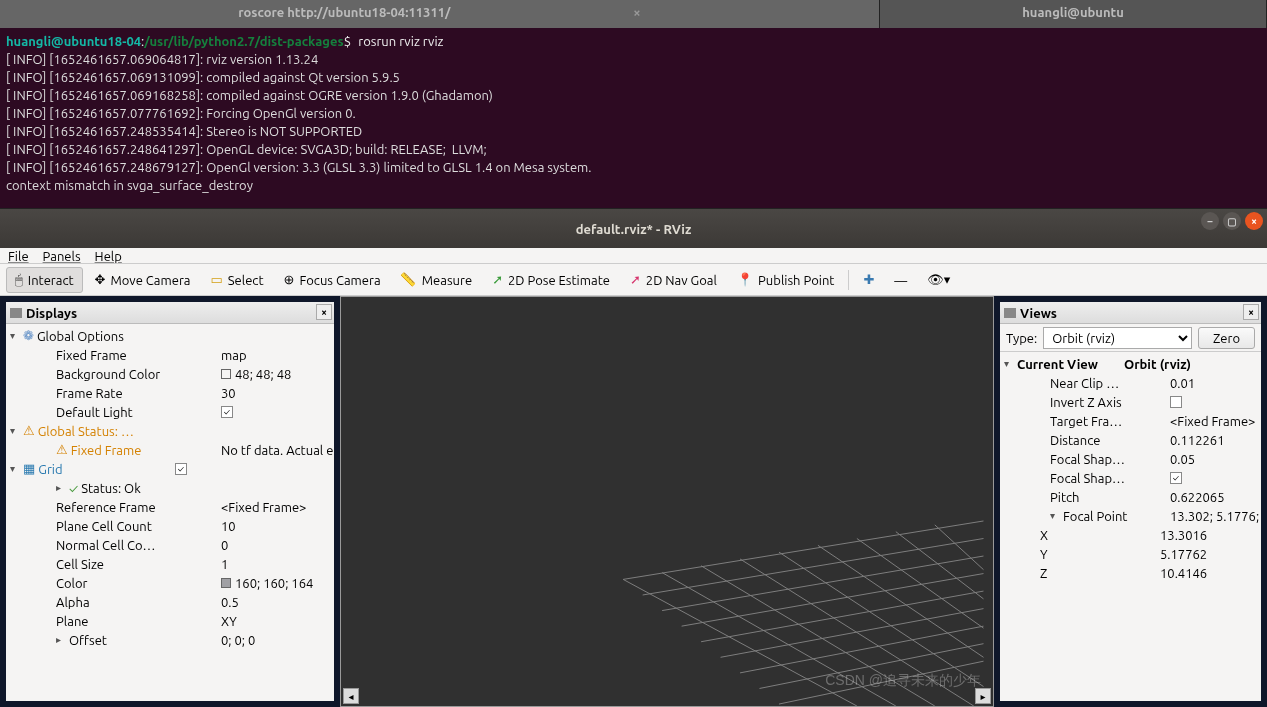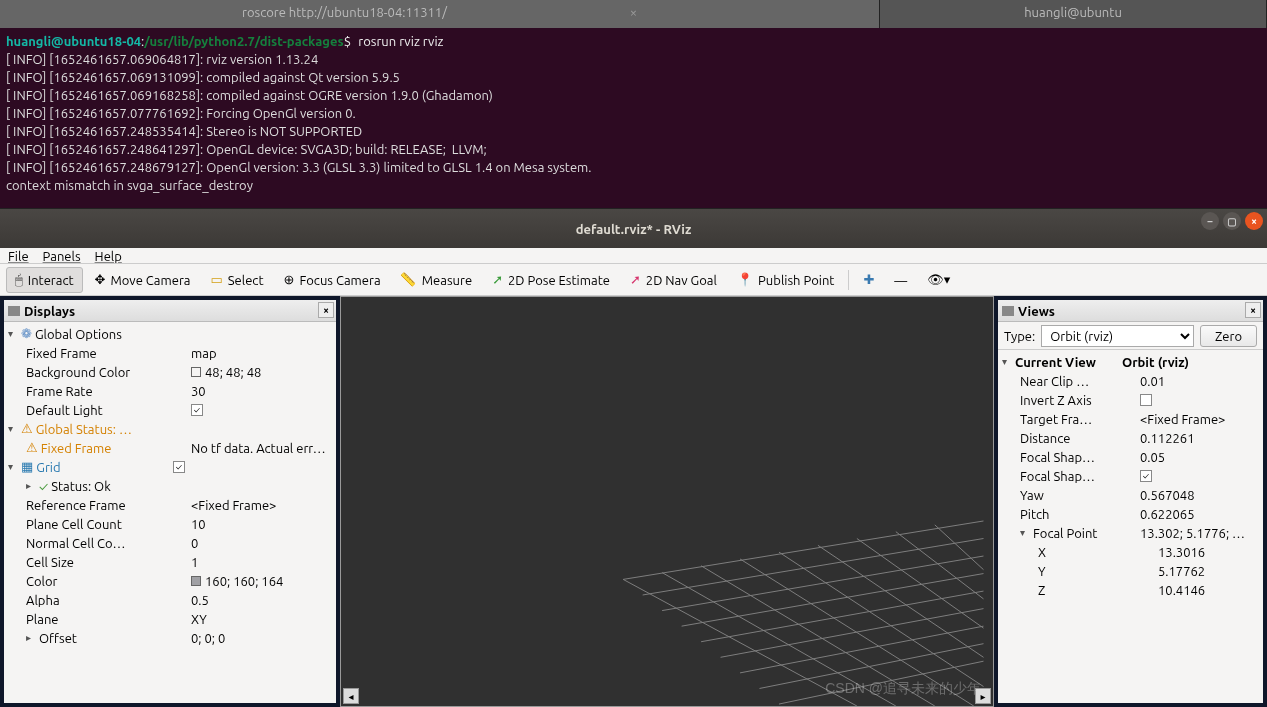--- a/index.html
+++ b/index.html
@@ -1,64 +1,64 @@
 <!DOCTYPE html>
 <html><head>
 <meta charset="utf-8">
 <style>
 * { margin: 0; padding: 0; box-sizing: border-box; font-family: Ubuntu, "Segoe UI", sans-serif; font-size: 13px; }
 body { width: 1267px; height: 707px; overflow: hidden; background: #f0f0f0; display: flex; flex-direction: column; }
 .tab-bar { height: 28px; background: linear-gradient(#4a4a4a, #3a3a3a); display: flex; color: #ddd; }
-.tab { padding: 5px 8px; background: #555; border-right: 1px solid #222; font-size: 12px; color: #bbb; flex: 0 0 auto; }
+.tab { padding: 5px 8px; background: #555; border-right: 1px solid #222; font-size: 12px; color: #bbb; flex: 0 0 auto; font-weight: bold; }
 .tab.active { background: #666; }
 .tab .close { margin-left: 180px; color: #999; }
 .tab.right { margin-left: auto; }
 .terminal { background: #2d0a22; color: #ddd; font-family: "Ubuntu Mono", monospace; font-size: 13px; padding: 4px 6px; height: 180px; line-height: 18px; white-space: pre; overflow: hidden; }
 .term-user { color: #14b8a6; font-weight: bold; }
 .term-path { color: #15803d; font-weight: bold; }
 .term-white { color: #eee; }
 .rviz-titlebar { height: 40px; background: linear-gradient(#4a4744, #3c3936); color: #dfdbd2; display: flex; align-items: center; justify-content: center; position: relative; font-weight: bold; font-size: 13px; border-top: 1px solid #222; }
 .window-controls { position: absolute; right: 4px; top: 3px; display: flex; gap: 4px; }
 .win-btn { width: 18px; height: 18px; border-radius: 9px; display: flex; align-items: center; justify-content: center; font-size: 10px; }
 .win-min, .win-max { background: #5a5653; color: #ccc; }
 .win-close { background: #e95420; color: #fff; }
 .menubar { height: 16px; background: #f5f4f3; display: flex; align-items: center; padding: 0 8px; gap: 14px; font-size: 13px; border-bottom: 1px solid #ccc; }
 .menubar span { cursor: pointer; }
 .menubar .ul { text-decoration: underline; text-decoration-color: #888; }
 .toolbar { height: 32px; background: #f5f4f3; display: flex; align-items: center; padding: 0 6px; gap: 4px; border-bottom: 1px solid #ccc; }
 .tool-btn { display: flex; align-items: center; gap: 5px; padding: 4px 8px; border-radius: 3px; font-size: 13px; cursor: pointer; }
 .tool-btn.active { background: #e0dedd; border: 1px solid #bbb; }
 .tool-sep { width: 1px; height: 20px; background: #ccc; margin: 0 2px; }
 .main-area { flex: 1; display: flex; min-height: 0; }
-.panel { background: #f5f4f3; border: 4px solid #0f172a; display: flex; flex-direction: column; }
+.panel { background: #f5f4f3; border: 6px solid #0f172a; display: flex; flex-direction: column; }
 .panel-left { width: 340px; }
 .panel-right { width: 273px; }
 .panel-header { height: 22px; background: linear-gradient(#eee, #ddd); border-bottom: 1px solid #bbb; display: flex; align-items: center; padding: 0 4px; font-size: 12px; font-weight: bold; position: relative; }
 .panel-header .icon-sq { width: 12px; height: 10px; background: #888; margin-right: 4px; }
 .panel-header .close-btn { position: absolute; right: 2px; top: 2px; width: 16px; height: 16px; border: 1px solid #aaa; background: #eee; font-size: 10px; display:flex; align-items:center; justify-content:center; cursor:pointer; }
 .tree { flex: 1; overflow: auto; padding: 2px 0; font-size: 13px; }
 .tree-row { display: flex; align-items: center; height: 19px; padding-left: 4px; }
 .tree-row .label { flex: 0 0 165px; display: flex; align-items: center; gap: 3px; overflow: hidden; white-space: nowrap; text-overflow: ellipsis; }
 .tree-row .value { flex: 1; display: flex; align-items: center; gap: 4px; overflow: hidden; white-space: nowrap; text-overflow: ellipsis; }
-.indent1 { padding-left: 22px; }
+.indent1 { padding-left: 22px; margin-left: 28px; }
 .indent2 { padding-left: 40px; }
 .expand { width: 10px; font-size: 10px; color: #555; cursor: pointer; }
 .ck { width: 12px; height: 12px; border: 1px solid #888; background: #fff; display: inline-flex; align-items: center; justify-content: center; font-size: 9px; }
 .sw { width: 10px; height: 10px; border: 1px solid #666; display: inline-block; }
 .warn { color: #d48100; }
 .blue { color: #2a7ab0; }
 .green { color: #4a9b3f; }
 .viewport { flex: 1; background: #303030; position: relative; border: 1px solid #999; display:flex; align-items:center; justify-content:center; }
 .grid-svg { width: 100%; height: 100%; }
 .scroll-btn { position: absolute; bottom: 2px; width: 16px; height: 16px; background: #ddd; border: 1px solid #999; font-size: 10px; display:flex; align-items:center; justify-content:center; }
 .views-toolbar { height: 28px; display: flex; align-items: center; padding: 3px 6px; gap: 6px; border-bottom: 1px solid #ccc; }
 .views-toolbar select { flex: 1; height: 22px; border: 1px solid #aaa; background: #fff; font-size: 13px; padding: 0 4px; }
 .views-toolbar button { height: 22px; padding: 0 14px; border: 1px solid #aaa; background: linear-gradient(#fafafa,#e8e8e8); border-radius: 3px; cursor: pointer; font-size: 13px; }
 .views-tree .tree-row .label { flex: 0 0 120px; }
-.watermark { position: absolute; right: 12px; bottom: 8px; color: rgba(220,220,220,0.35); font-size: 14px; font-family: sans-serif; pointer-events: none; }
+.watermark { position: absolute; right: 12px; bottom: 16px; color: rgba(220,220,220,0.35); font-size: 14px; font-family: sans-serif; pointer-events: none; }
 </style>
 </head>
 <body>
 
 <div class="tab-bar">
   <div class="tab active" style="width:880px; text-align:center;">
     <span>roscore http://ubuntu18-04:11311/</span>
     <span class="close">×</span>
   </div>
   <div class="tab right" style="flex:1; text-align:center;">
@@ -317,24 +317,20 @@
           <span class="label">Focal Shap…</span>
           <span class="value">0.05</span>
         </div>
       <div class="tree-row indent1">
           <span class="label">Focal Shap…</span>
           <span class="value">
             <span class="ck">✓</span>
           </span>
         </div>
       <div class="tree-row indent1">
-          <span class="label">Yaw</span>
-          <span class="value">0.567048</span>
-        </div>
-      <div class="tree-row indent1">
           <span class="label">Pitch</span>
           <span class="value">0.622065</span>
         </div>
       <div class="tree-row indent1">
           <span class="label">
             <span class="expand">▾</span>
             <span>Focal Point</span>
           </span>
           <span class="value">13.302; 5.1776; …</span>
         </div>

